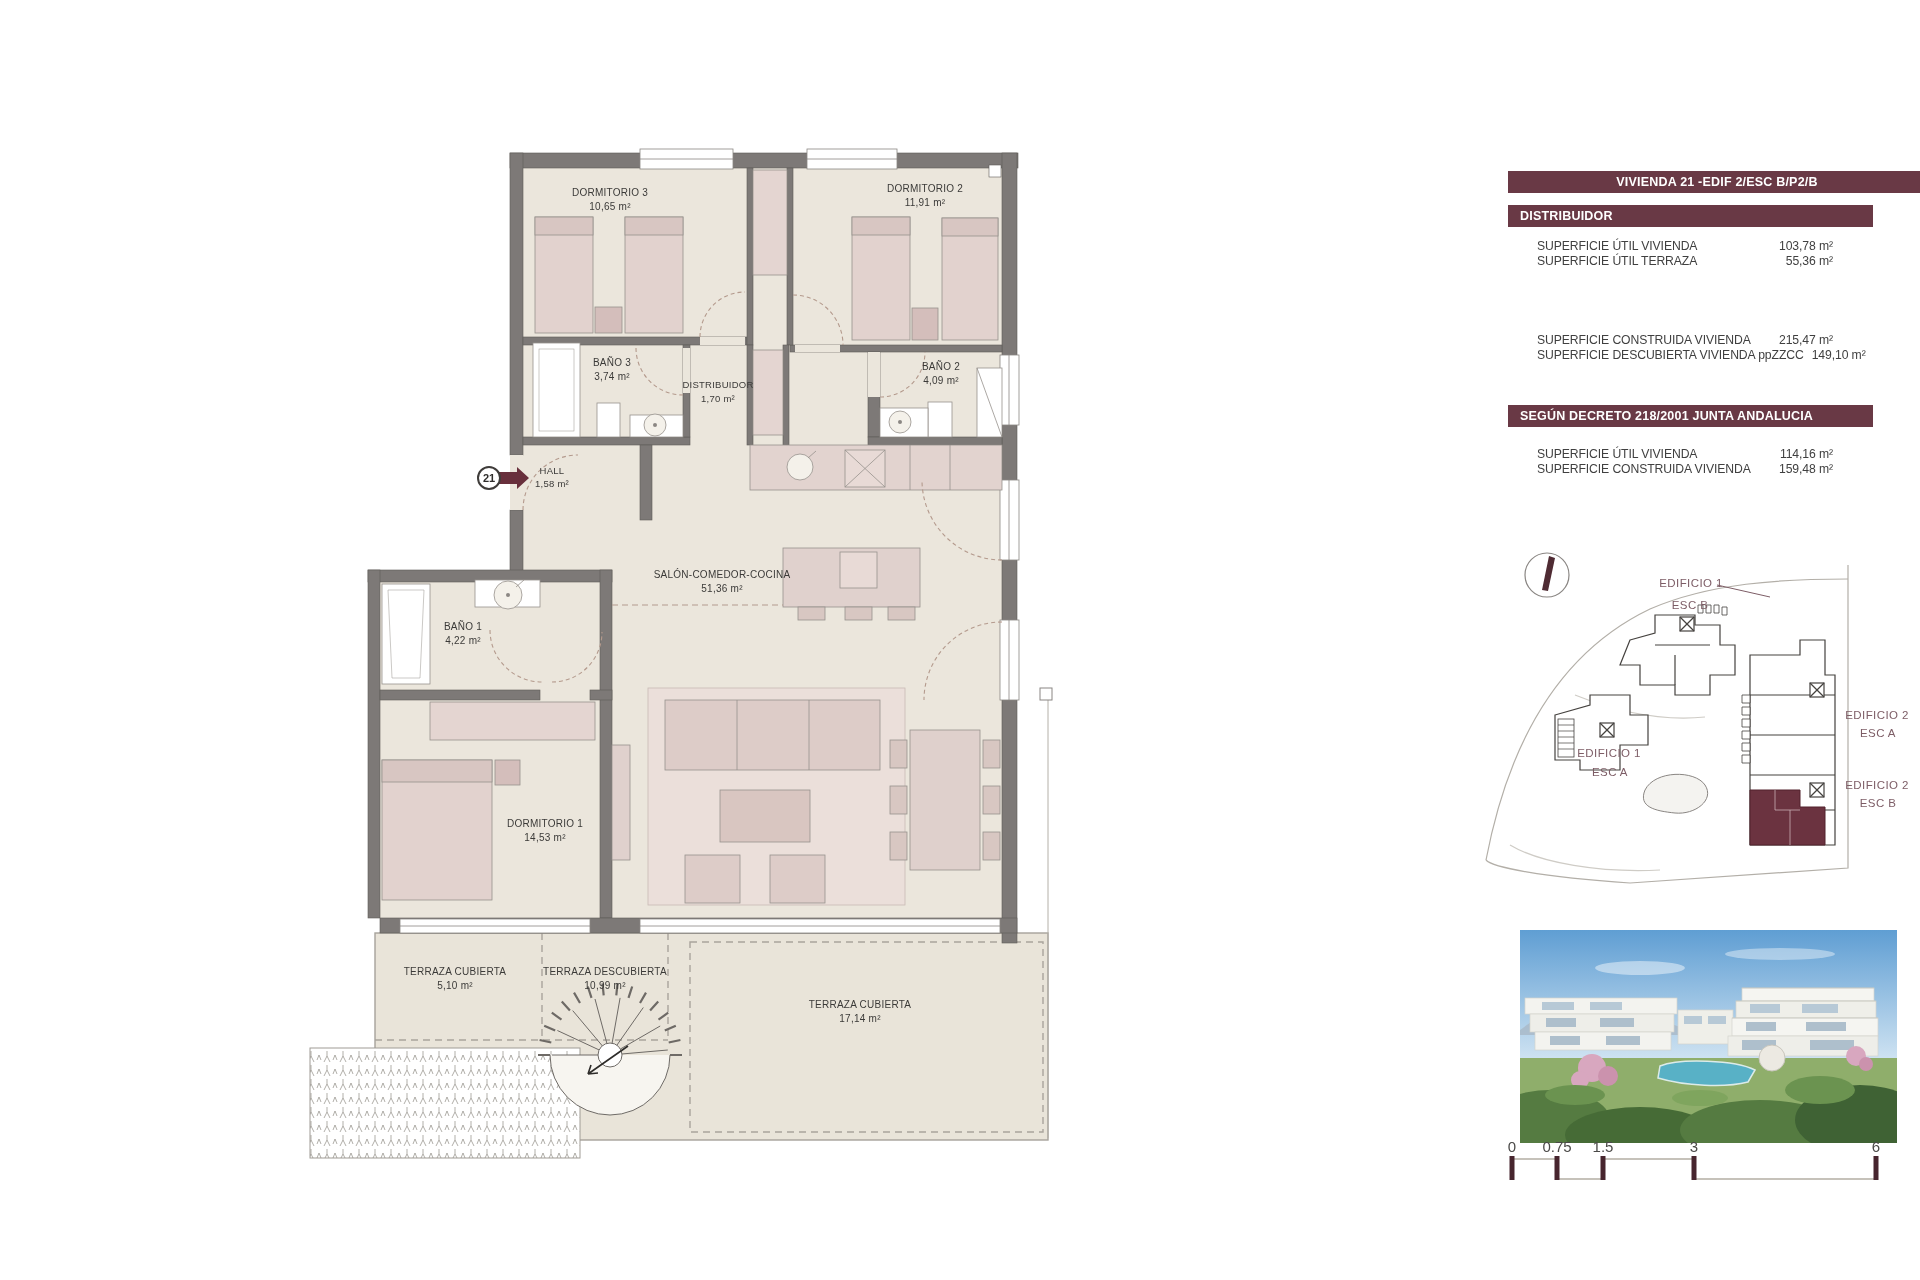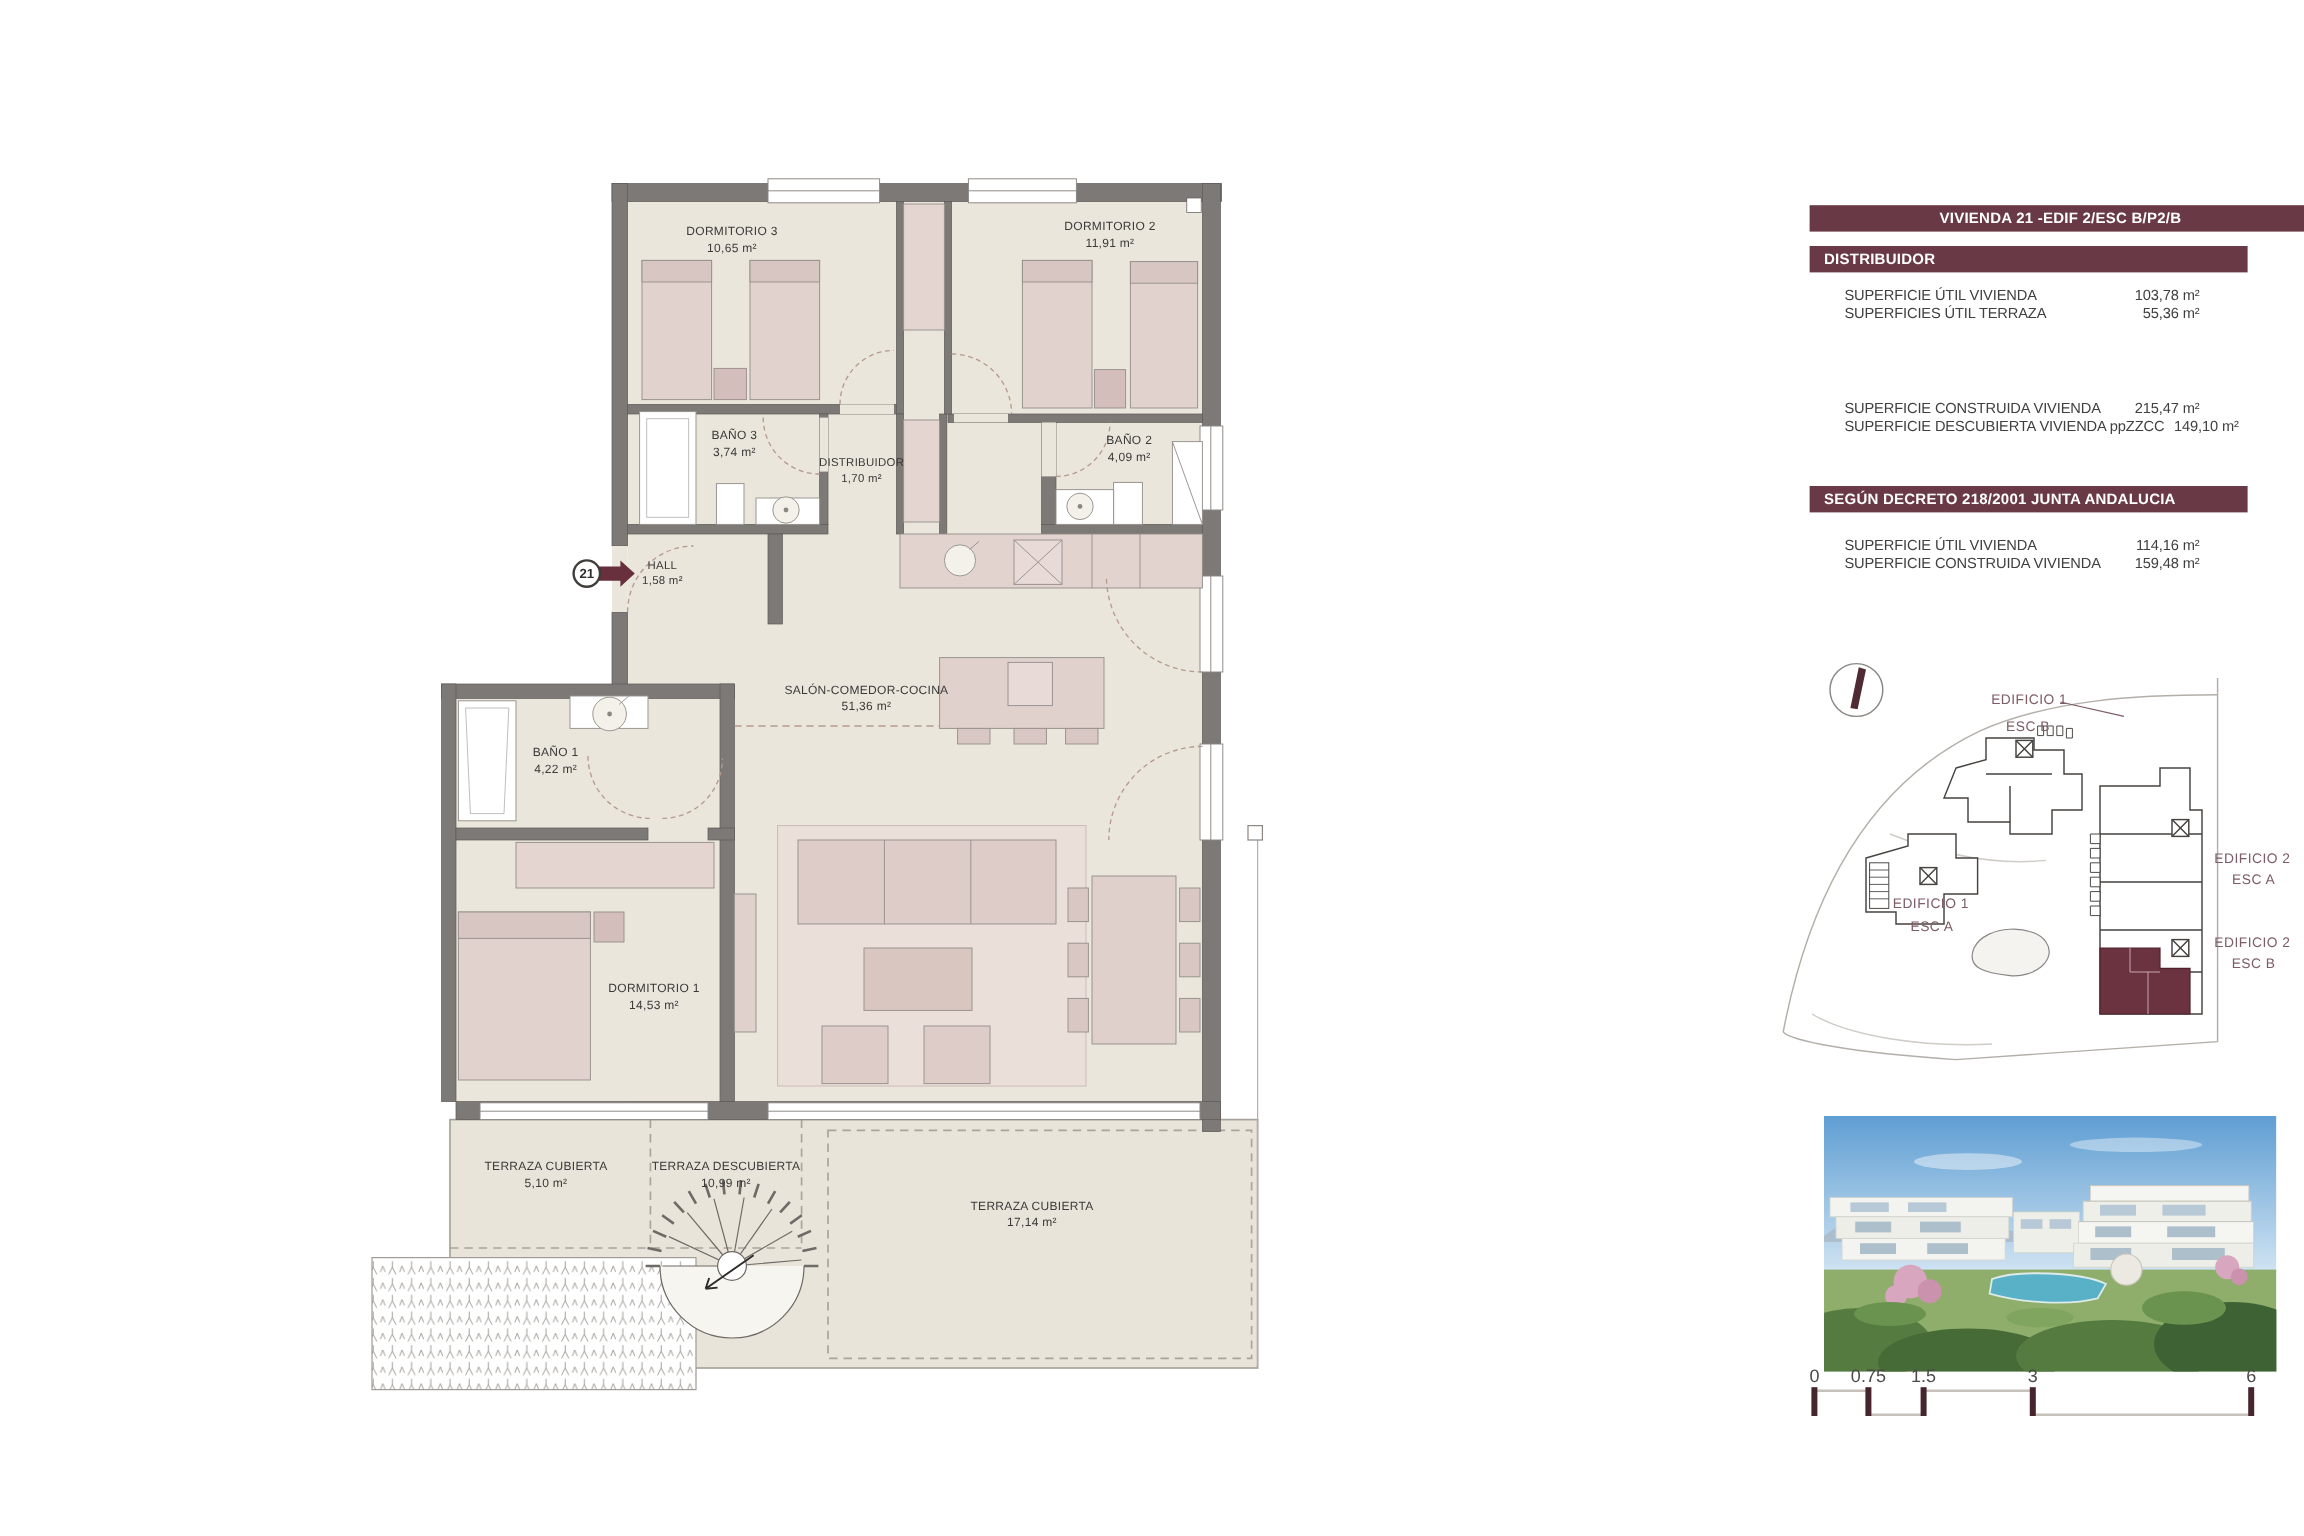--- a/index.html
+++ b/index.html
@@ -267,21 +267,21 @@
   <div class="bar left" style="left:1508px;top:205px;width:353px">
     <span>DISTRIBUIDOR</span>
   </div>
 
   <div class="rowgrp" style="left:1537px;top:239px">
     <div class="row">
       <span class="lbl">SUPERFICIE ÚTIL VIVIENDA</span>
       <span class="val">103,78 m²</span>
     </div>
     <div class="row">
-      <span class="lbl">SUPERFICIES ÚTIL TERRAZA</span>
+      <span class="lbl">SUPERFICIE ÚTIL TERRAZA</span>
       <span class="val">55,36 m²</span>
     </div>
   </div>
 
   <div class="rowgrp" style="left:1537px;top:333px">
     <div class="row">
       <span class="lbl">SUPERFICIE CONSTRUIDA VIVIENDA</span>
       <span class="val">215,47 m²</span>
     </div>
     <div class="row">

